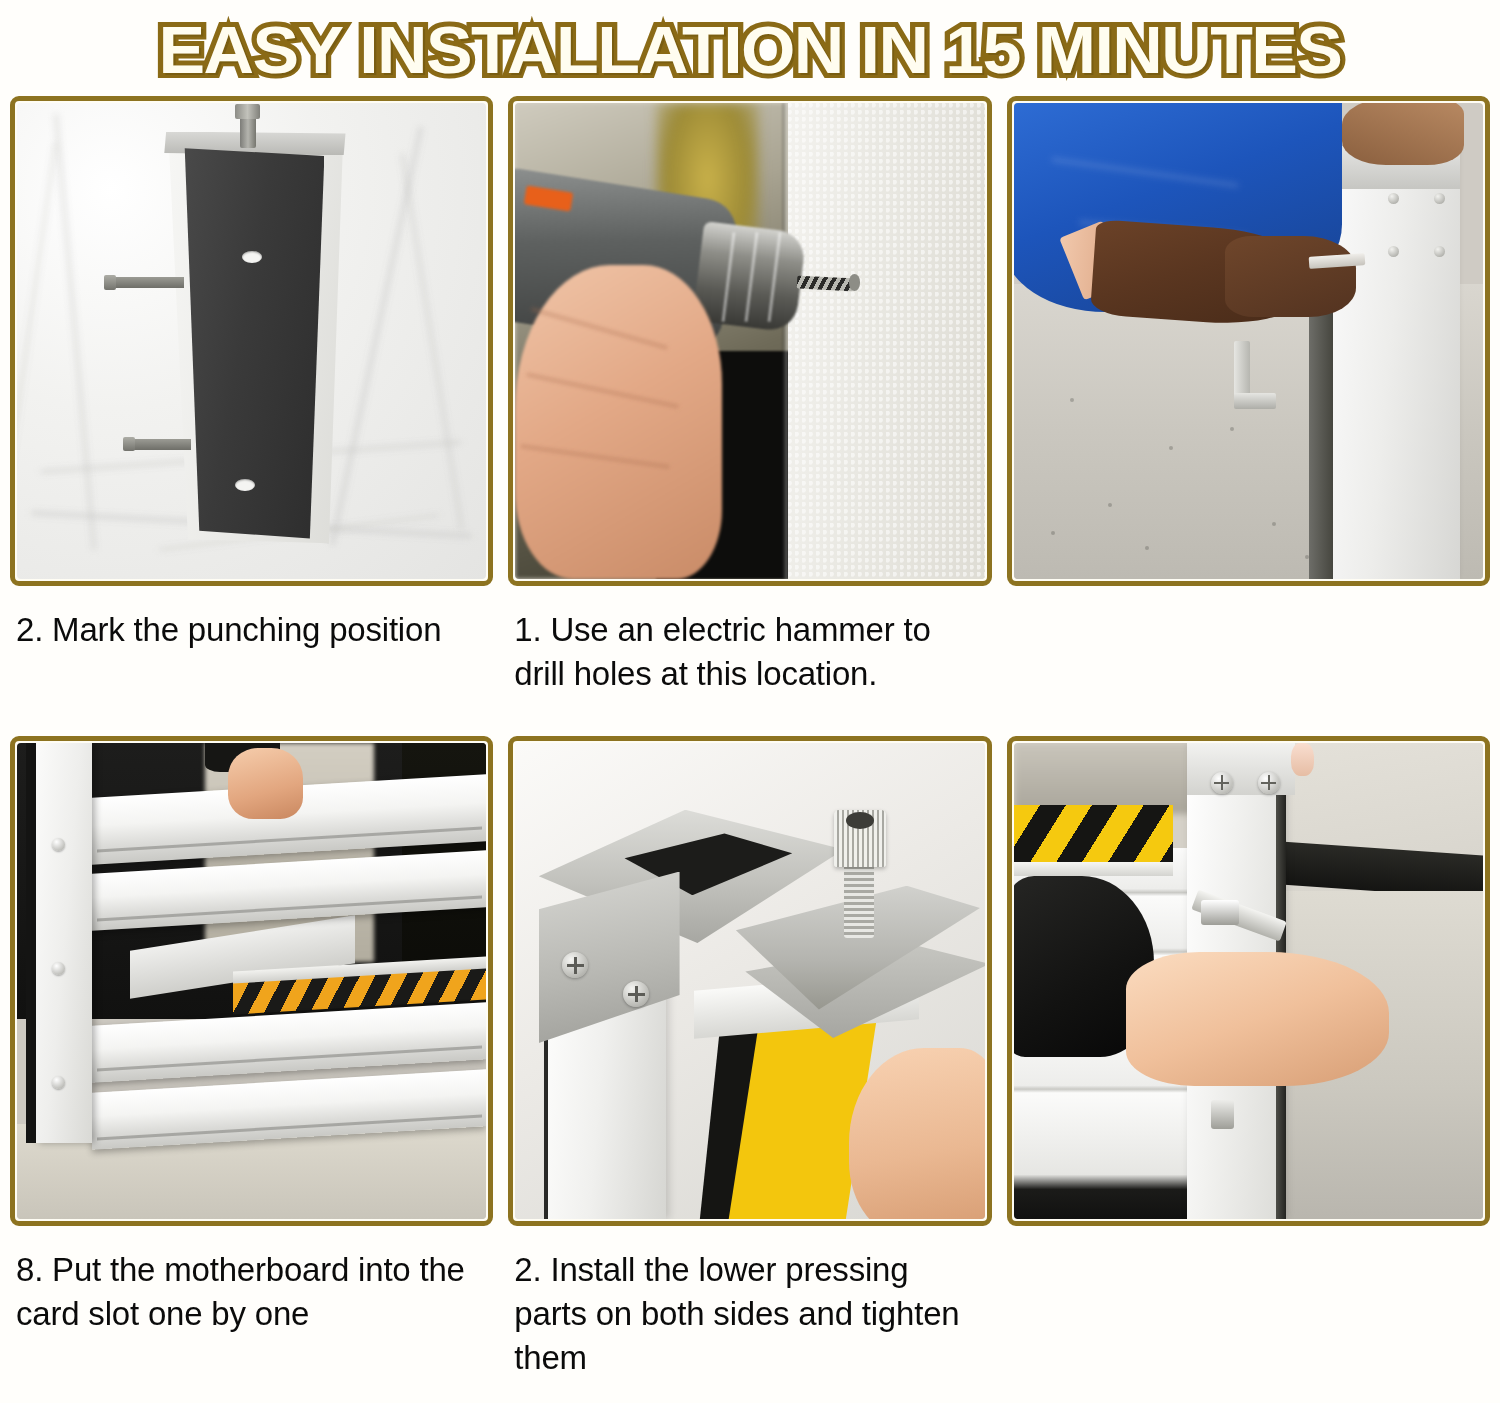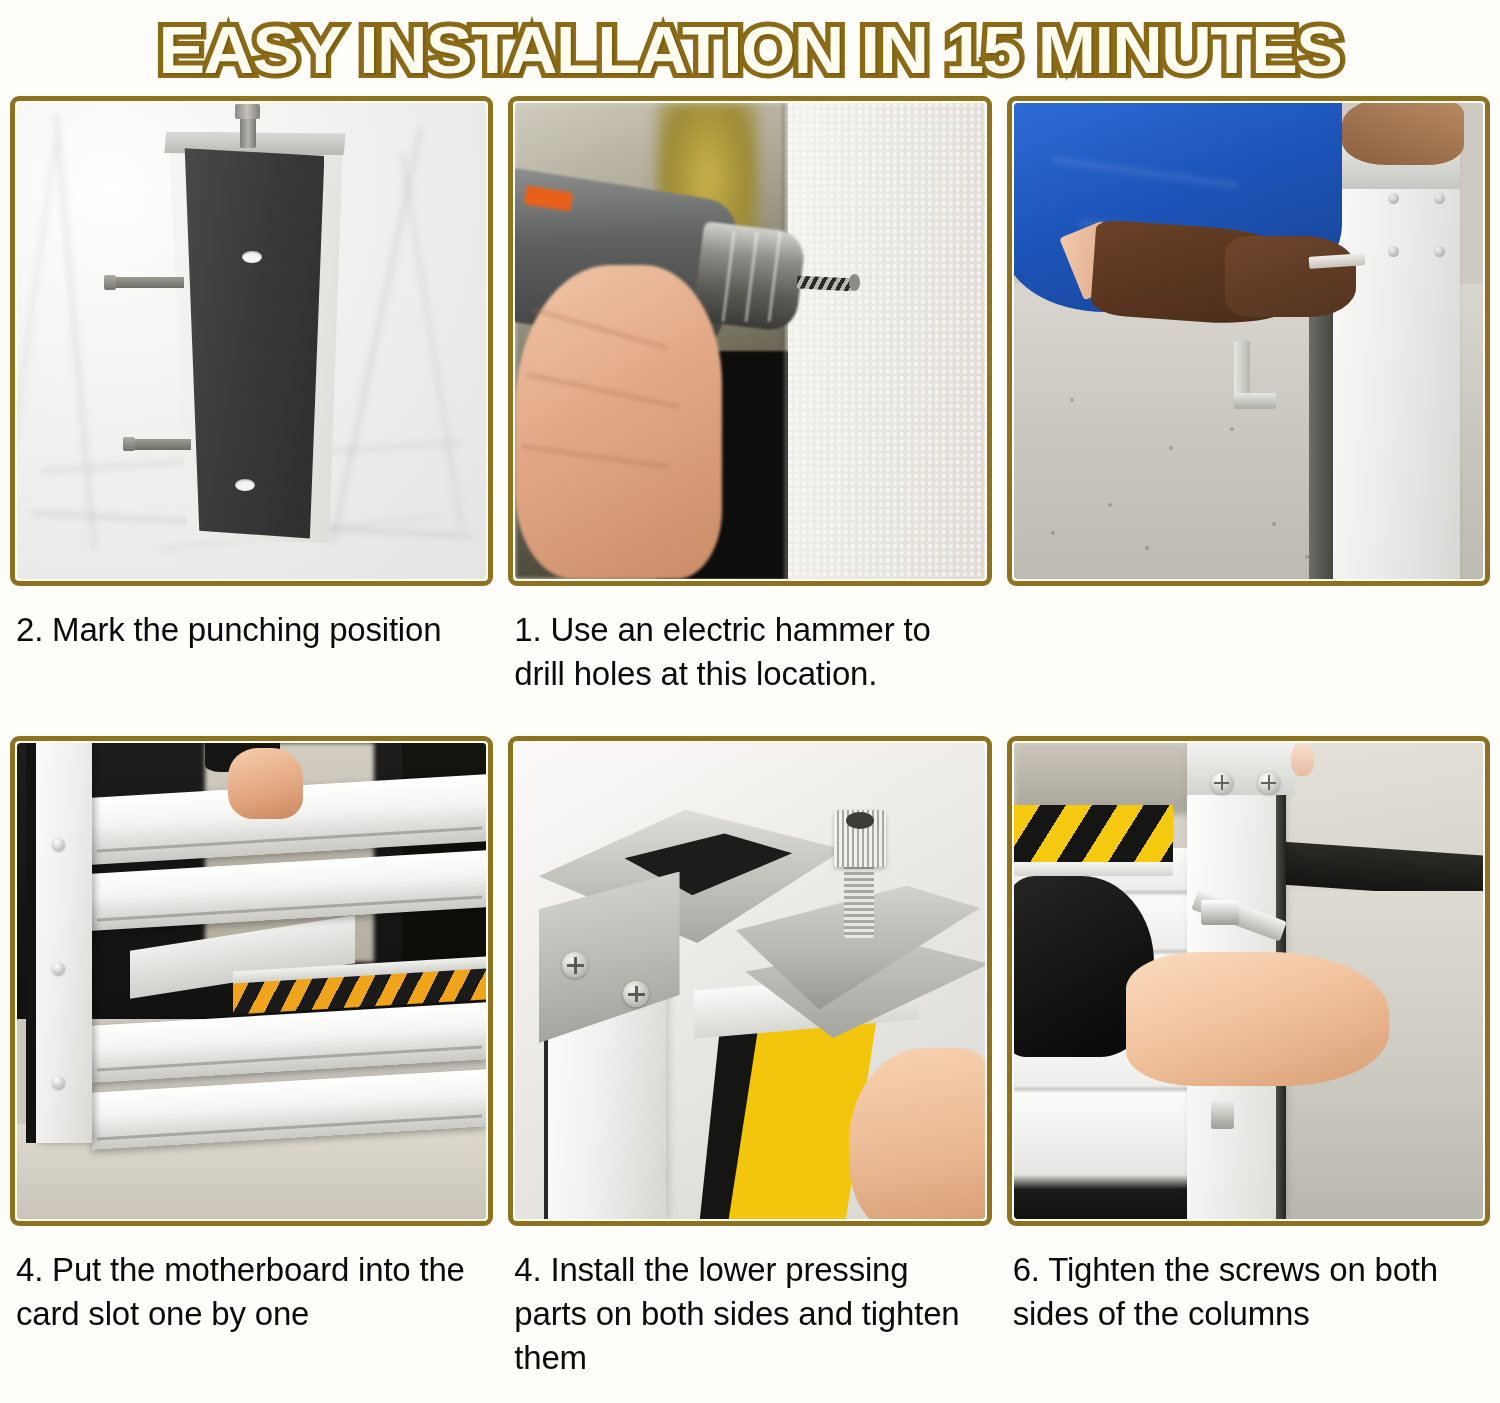--- a/index.html
+++ b/index.html
@@ -654,21 +654,21 @@
         <div class="board-groove bg2"></div>
         <div class="left-col-edge"></div>
         <div class="left-col"></div>
         <div class="col-screw cs1"></div>
           <div class="col-screw cs2"></div>
           <div class="col-screw cs3"></div>
         <div class="sleeve4"></div>
         <div class="hand4"></div>
       </div>
     </div>
-    <div class="caption">4. Put the motherboard into the card slot one by one</div>
+    <div class="caption">8. Put the motherboard into the card slot one by one</div>
   </div>
 
   <div class="cell">
     <div class="photo-frame">
       <div class="photo p5">
         <div class="wall5"></div>
         <div class="col5-edge"></div>
         <div class="col5"></div>
         <div class="black-stripe"></div>
         <div class="yellow-stripe"></div>
@@ -679,21 +679,21 @@
         <div class="bracket-top"></div>
         <div class="bracket-slot"></div>
         <div class="bracket-face"></div>
         <div class="phillips ph1"></div>
         <div class="phillips ph2"></div>
         <div class="thumbscrew-shaft"></div>
         <div class="thumbscrew-head"></div>
         <div class="thumbscrew-hole"></div>
       </div>
     </div>
-    <div class="caption">4. Install the lower pressing parts on both sides and tighten them</div>
+    <div class="caption">2. Install the lower pressing parts on both sides and tighten them</div>
   </div>
 
   <div class="cell">
     <div class="photo-frame">
       <div class="photo p6">
         <div class="wall6"></div>
         <div class="baseboard"></div>
         <div class="floor6"></div>
         <div class="bg-blur6"></div>
         <div class="boards6"></div>
@@ -705,15 +705,14 @@
         <div class="screw6 sc1"></div>
         <div class="screw6 sc2"></div>
         <div class="fingernail6"></div>
         <div class="latch6"></div>
         <div class="sleeve6"></div>
         <div class="hand6"></div>
         <div class="tool6"></div>
         <div class="tool6-head"></div>
       </div>
     </div>
-    <div class="caption">6. Tighten the screws on both sides of the columns</div>
   </div>
 </div>
 
 </body></html>

